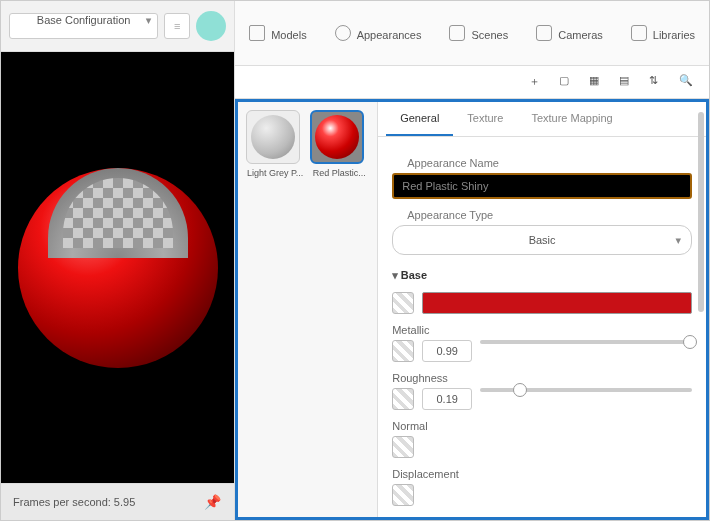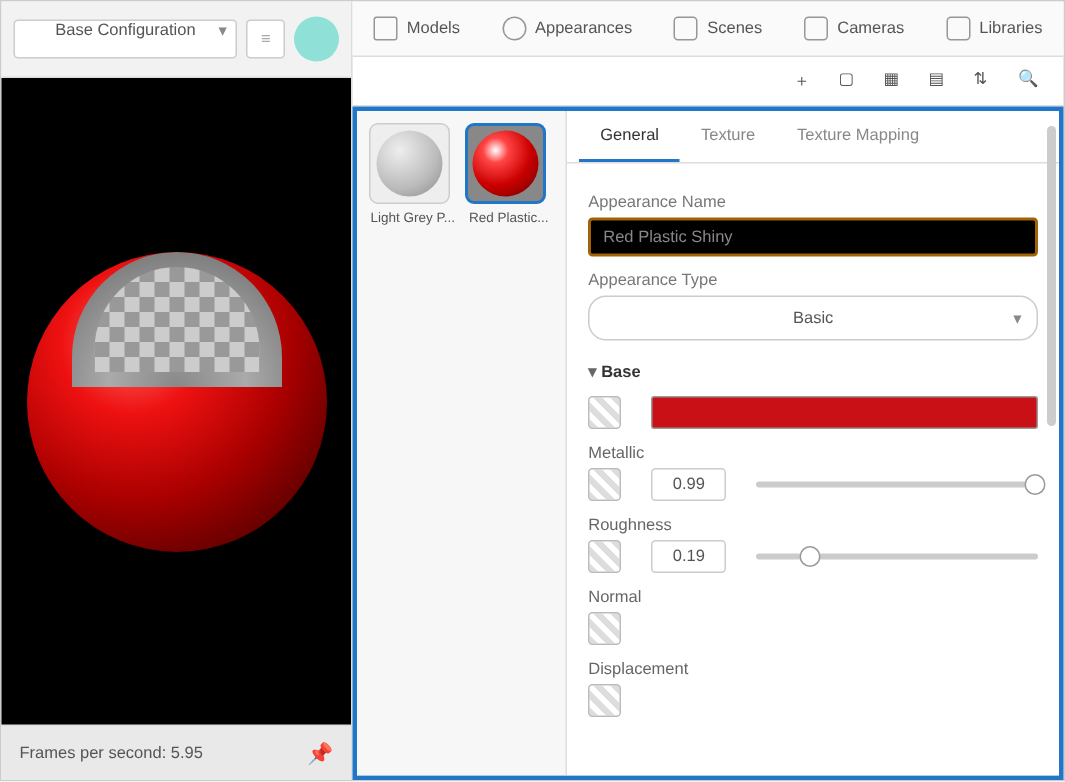--- a/index.html
+++ b/index.html
@@ -12,21 +12,21 @@
 .cfgicon{width:26px;height:26px;border:1px solid #ccc;border-radius:3px;background:#fff;display:flex;align-items:center;justify-content:center;color:#aaa}
 .swatch{width:30px;height:30px;border-radius:50%;background:#8fe0d6}
 .preview{flex:1;background:#000;margin:0;position:relative;display:flex;align-items:center;justify-content:center}
 .sphere{width:200px;height:200px;border-radius:50%;background:radial-gradient(circle at 35% 30%,#ff6b6b 0%,#e11 25%,#a00 55%,#500 85%,#200 100%);position:relative;overflow:hidden}
 .cut{position:absolute;top:0;left:50%;transform:translateX(-50%);width:140px;height:90px;background:radial-gradient(circle at 50% 100%,#888 0%,#aaa 40%,#666 100%);border-radius:70px 70px 0 0}
 .check{position:absolute;top:10px;left:50%;transform:translateX(-50%);width:110px;height:70px;border-radius:55px 55px 0 0;background:repeating-conic-gradient(#999 0 25%,#ccc 0 50%) 0 0/20px 20px}
 .footer{padding:10px 12px;background:#e9e9e9;border-top:1px solid #ddd;display:flex;align-items:center;justify-content:space-between}
 .pin{color:#999;font-size:14px}
 .right{flex:1;display:flex;flex-direction:column}
 .tabs{display:flex;border-bottom:1px solid #ddd;background:#fafafa}
-.tab{padding:10px 14px;display:flex;align-items:center;gap:6px;cursor:pointer}
+.tab{padding:24px 14px;display:flex;align-items:flex-end;gap:6px;cursor:pointer}
 .tab.active{color:#f0932b}
 .tabicon{width:16px;height:16px;border:1px solid currentColor;border-radius:3px;opacity:.6}
 .tabicon.cube{border-radius:2px;transform:rotate(0)}
 .tabicon.cyl{border-radius:50%}
 .toolbar{display:flex;justify-content:flex-end;gap:14px;padding:8px 14px;border-bottom:1px solid #ddd;color:#888}
 .tb{width:16px;height:16px;cursor:pointer}
 .mainpane{flex:1;border:3px solid #2176c7;display:flex;overflow:hidden}
 .listcol{width:140px;border-right:1px solid #ddd;padding:8px;background:#f7f7f7}
 .listhdr{font-weight:bold;padding:4px 0 8px 2px}
 .thumbs{display:flex;gap:6px}
@@ -35,30 +35,30 @@
 .thumb.sel .ball{border:2px solid #2176c7;background:#888}
 .thumb .orb{width:44px;height:44px;border-radius:50%}
 .grey{background:radial-gradient(circle at 35% 30%,#eee,#bbb 60%,#888)}
 .red{background:radial-gradient(circle at 35% 30%,#fff 0%,#f44 20%,#c00 55%,#600 100%)}
 .thumb .lbl{font-size:9px;margin-top:4px;white-space:nowrap;overflow:hidden;text-overflow:ellipsis}
 .props{flex:1;overflow-y:auto;padding:0;background:#fff;position:relative}
 .proptabs{display:flex;border-bottom:1px solid #ddd;padding:0 8px}
 .ptab{padding:10px 14px;cursor:pointer;color:#888}
 .ptab.active{color:#333;border-bottom:2px solid #2176c7}
 .form{padding:10px 14px 10px 14px}
-.flabel{color:#777;margin:10px 0 4px}
+.flabel{color:#777;margin:10px 15px 4px}
 .tinput{width:100%;height:26px;border:2px solid #a16207;border-radius:3px;padding:0 8px;background:#000000;color:#888}
 .seltype{width:100%;height:30px;border:1px solid #ccc;border-radius:12px;margin-top:4px;background:#fff;display:flex;align-items:center;justify-content:center;position:relative}
 .seltype::after{content:"▾";position:absolute;right:10px;color:#888}
 .grp{margin-top:14px}
 .grp .gh{font-weight:bold;color:#333}
 .gh::before{content:"▾ ";color:#666}
 .prow{margin-top:10px}
 .pname{color:#666;margin-bottom:4px}
-.pctrl{display:flex;align-items:center;gap:20px}
+.pctrl{display:flex;gap:8px}
 .mapbtn{width:22px;height:22px;border:1px solid #bbb;border-radius:3px;background:repeating-linear-gradient(45deg,#ddd 0 4px,#fff 4px 8px);cursor:pointer;flex-shrink:0}
 .colorbar{flex:1;height:22px;background:#c81016;border:1px solid #999;border-radius:2px}
 .numbox{width:50px;height:22px;border:1px solid #ccc;border-radius:3px;text-align:center;background:#fff}
 .slider{flex:1;height:4px;background:#ccc;border-radius:2px;position:relative}
 .knob{position:absolute;top:-5px;width:14px;height:14px;border-radius:50%;background:#fff;border:1px solid #999}
 .scroll{position:absolute;right:2px;top:10px;width:6px;height:200px;background:#ccc;border-radius:3px}
 </style>
 </head>
 <body>
 

